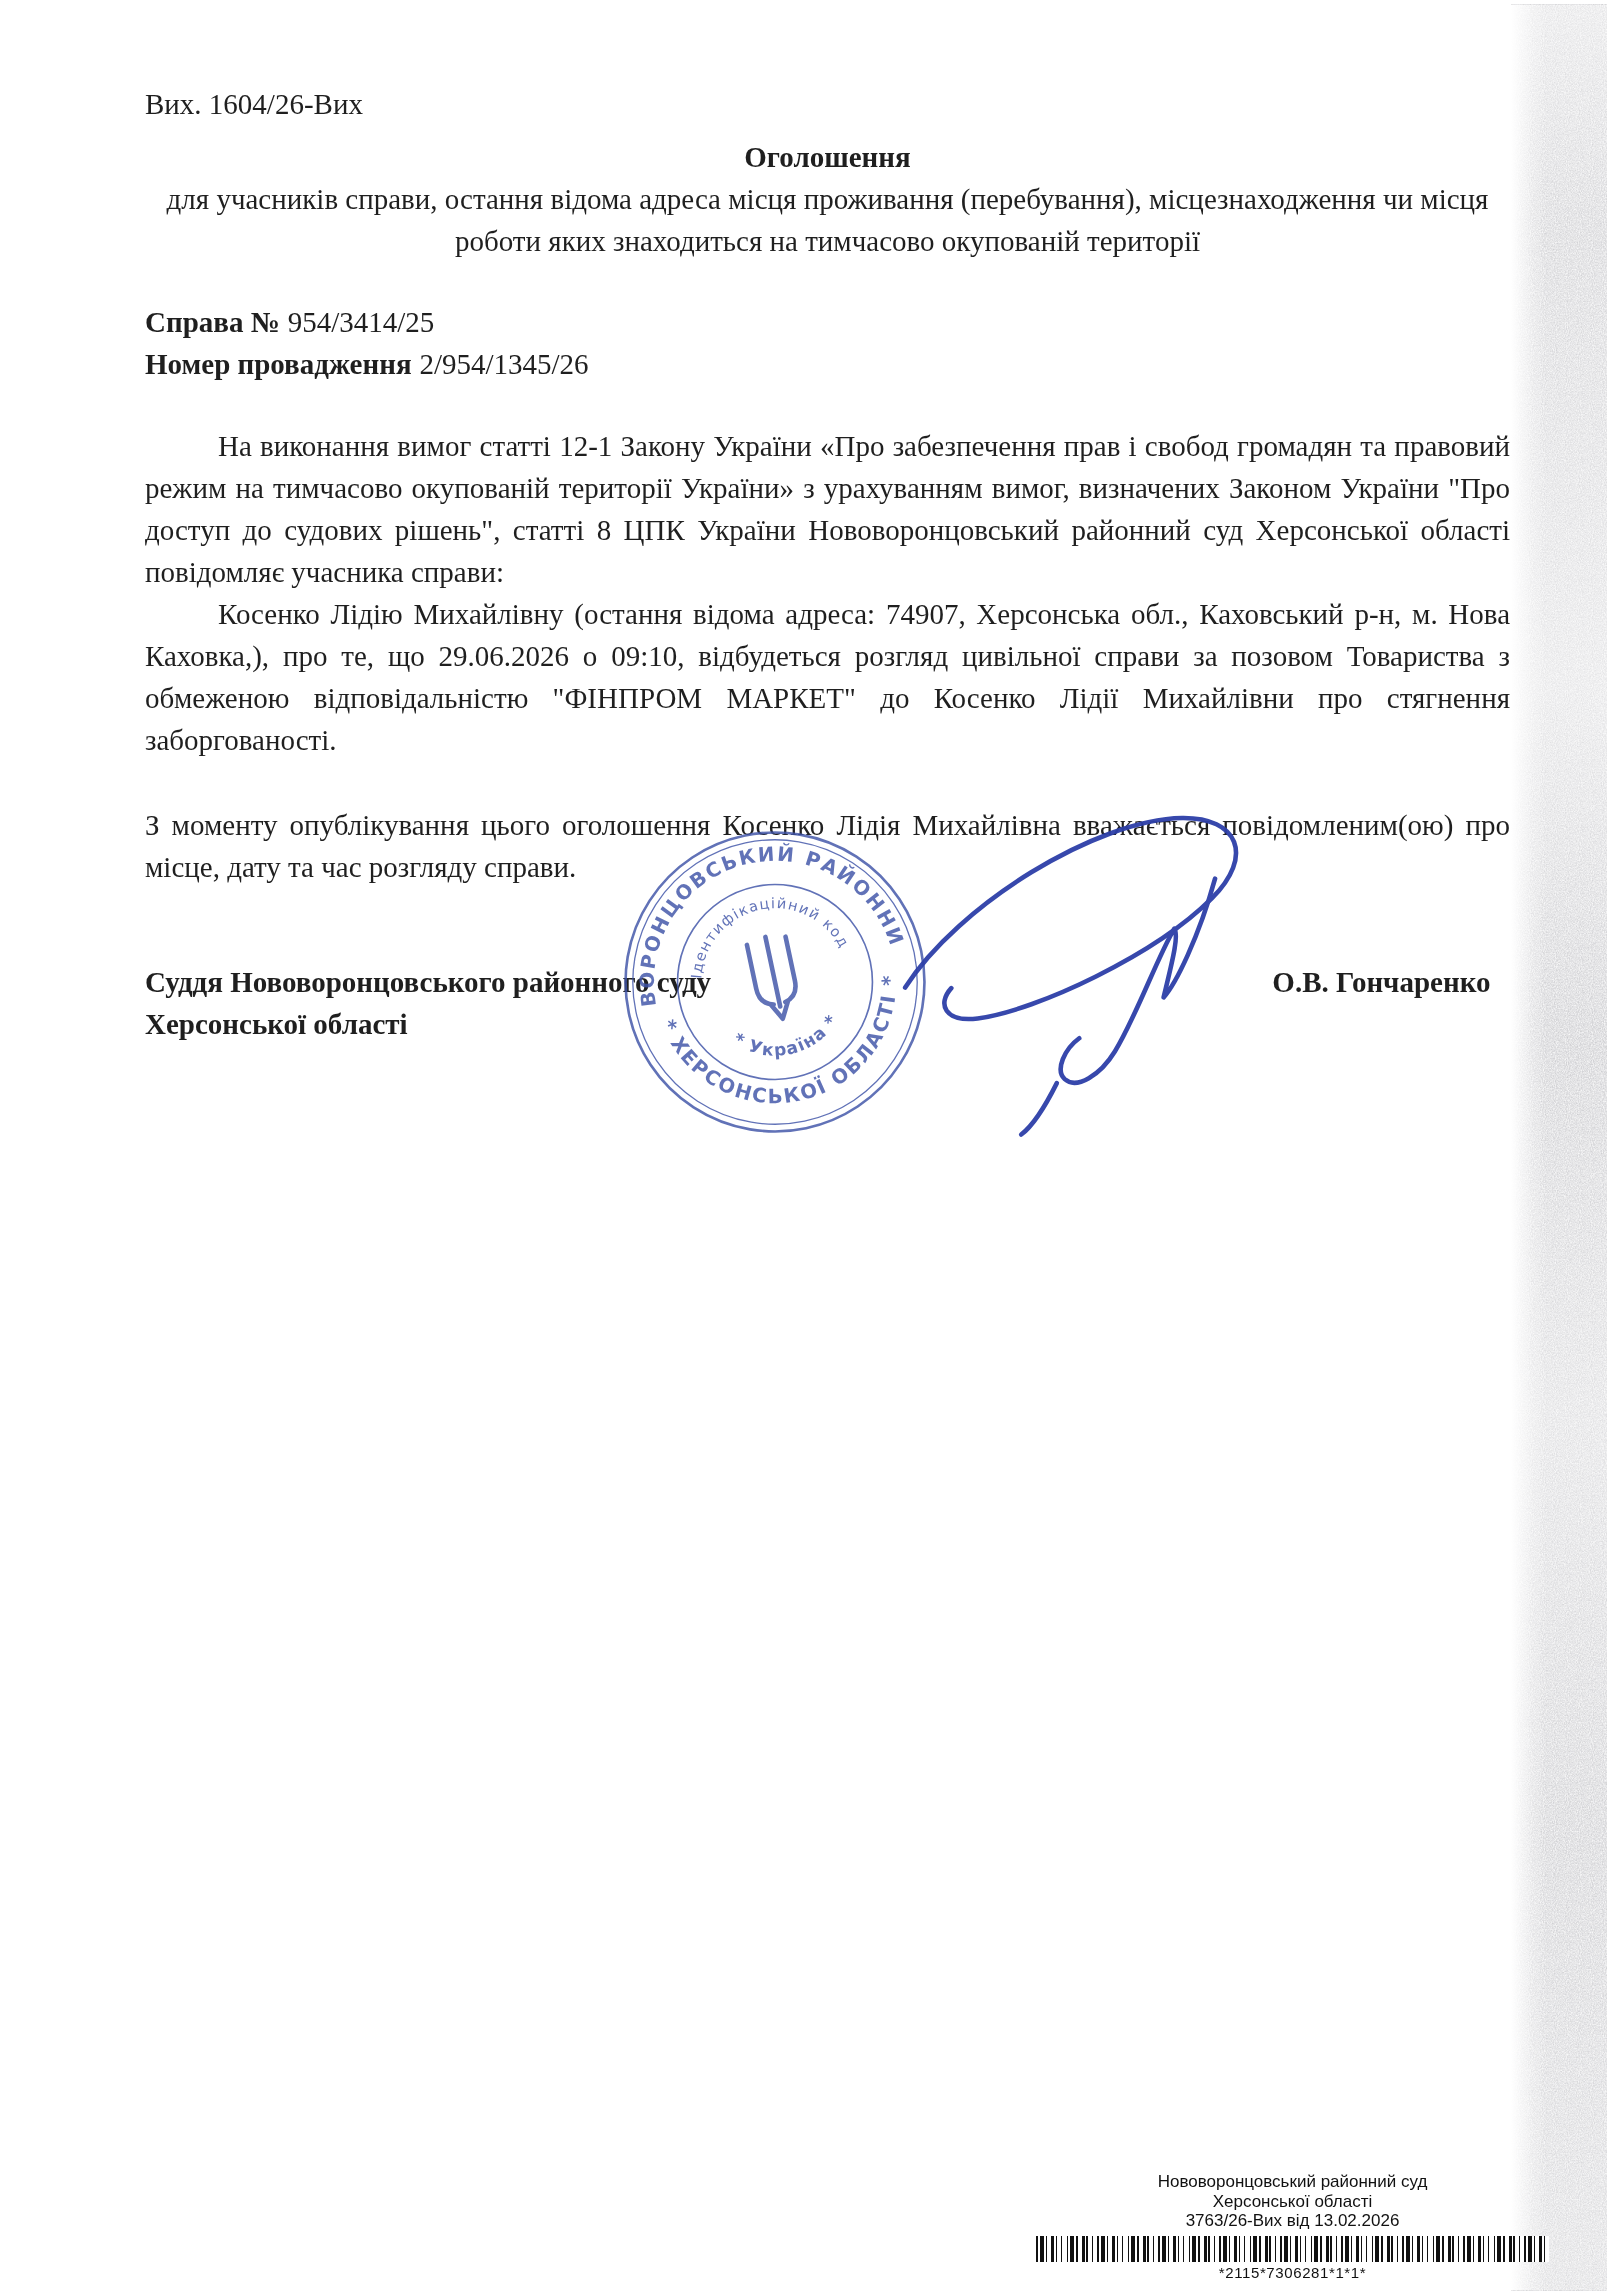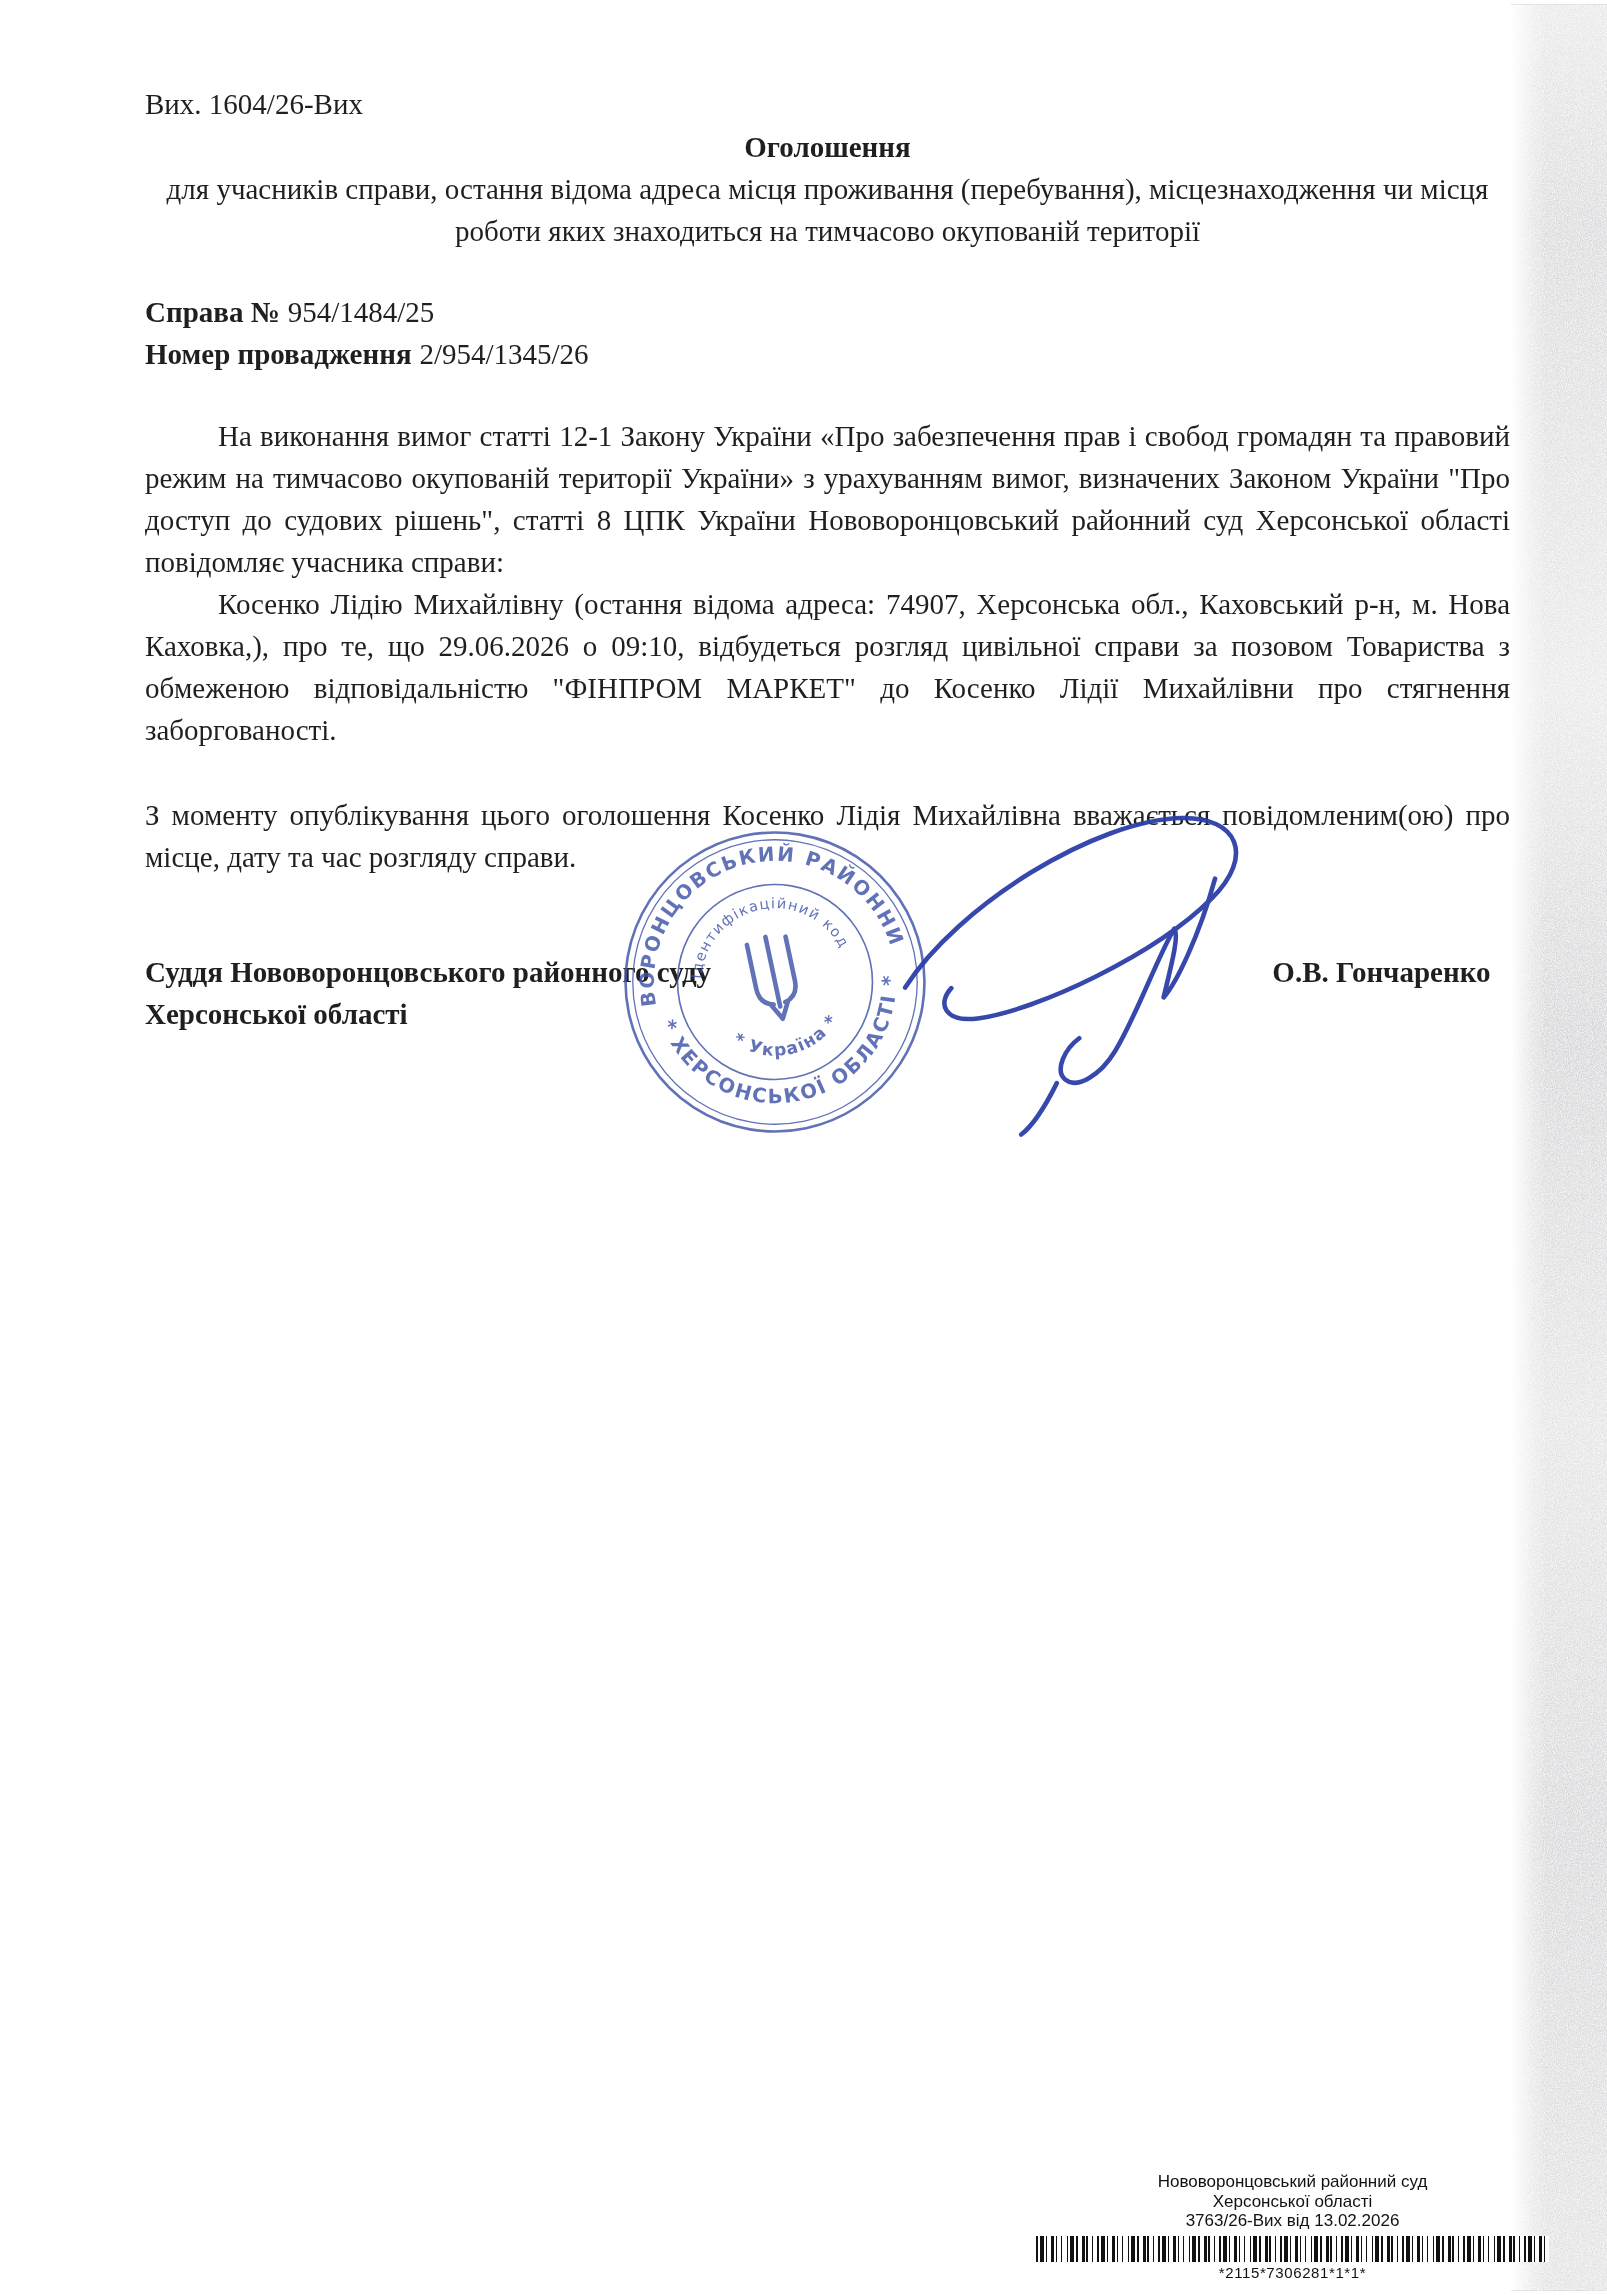--- a/index.html
+++ b/index.html
@@ -17,21 +17,21 @@
     left: 145px;
     top: 83px;
     width: 1365px;
     font-size: 29px;
     line-height: 42px;
   }
   .line { white-space: nowrap; }
   .title {
     text-align: center;
     font-weight: bold;
-    margin-top: 1px;
+    margin-top: 11px;
     font-family: Liberation Serif, serif;
   }
   .subtitle {
     text-align: center;
     font-weight: normal;
     margin-top: 0px;
   }
   .case-block { margin-top: 39px; }
   .b { font-weight: bold; margin-right: 7.8px; }
   .para {
@@ -120,21 +120,21 @@
 <div class="page">
 
   <div class="content">
     <div class="line">Вих. 1604/26-Вих</div>
 
     <div class="title">Оголошення</div>
     <div class="subtitle">для учасників справи, остання відома адреса місця проживання (перебування), місцезнаходження чи місця роботи яких знаходиться на тимчасово окупованій території</div>
 
     <div class="case-block">
       <div class="line">
-        <span class="b">Справа №</span><span>954/1484/25</span>
+        <span class="b">Справа №</span><span>954/3414/25</span>
       </div>
       <div class="line">
         <span class="b">Номер провадження</span><span>2/954/1345/26</span>
       </div>
     </div>
 
     <p class="para indent first">На виконання вимог статті 12-1 Закону України «Про забезпечення прав і свобод громадян та правовий режим на тимчасово окупованій території України» з урахуванням вимог, визначених Законом України "Про доступ до судових рішень", статті 8 ЦПК України Нововоронцовський районний суд Херсонської області повідомляє учасника справи:</p>
     <p class="para indent">Косенко Лідію Михайлівну (остання відома адреса: 74907, Херсонська обл., Каховський р-н, м. Нова Каховка,), про те, що 29.06.2026 о 09:10, відбудеться розгляд цивільної справи за позовом Товариства з обмеженою відповідальністю "ФІНПРОМ МАРКЕТ" до Косенко Лідії Михайлівни про стягнення заборгованості.</p>
     <p class="para gap">З моменту опублікування цього оголошення Косенко Лідія Михайлівна вважається повідомленим(ою) про місце, дату та час розгляду справи.</p>
 

